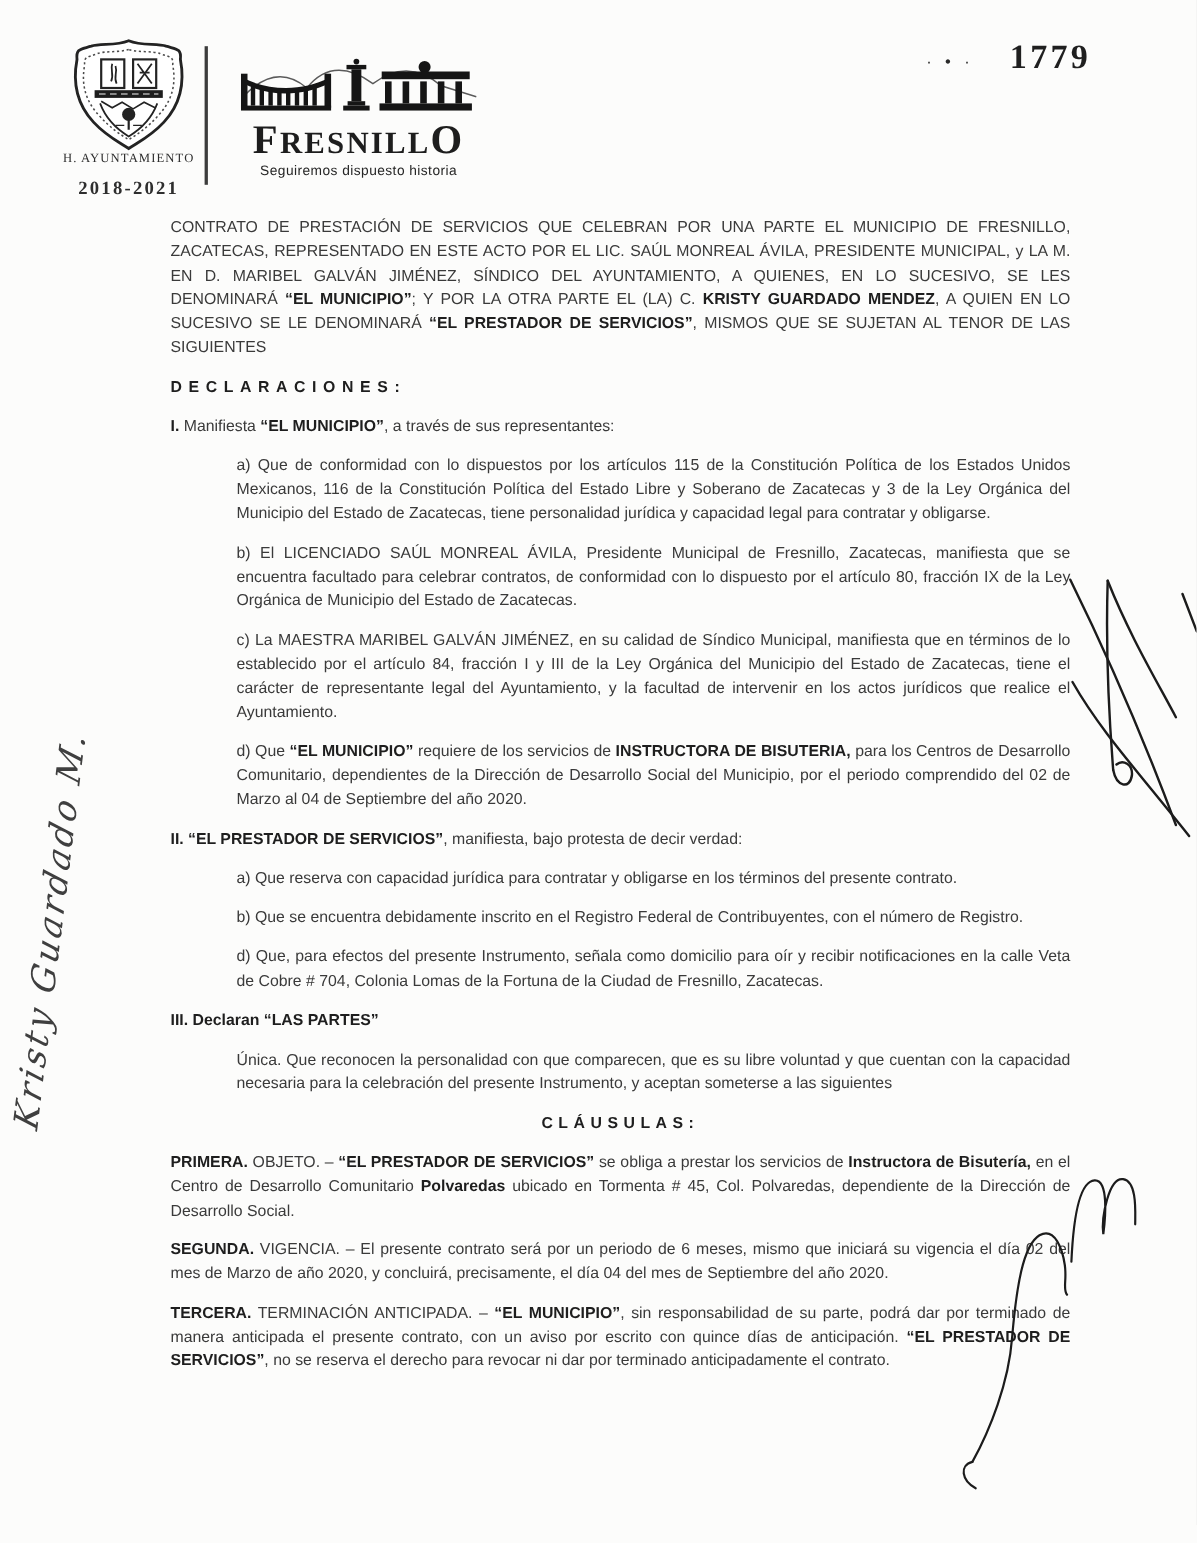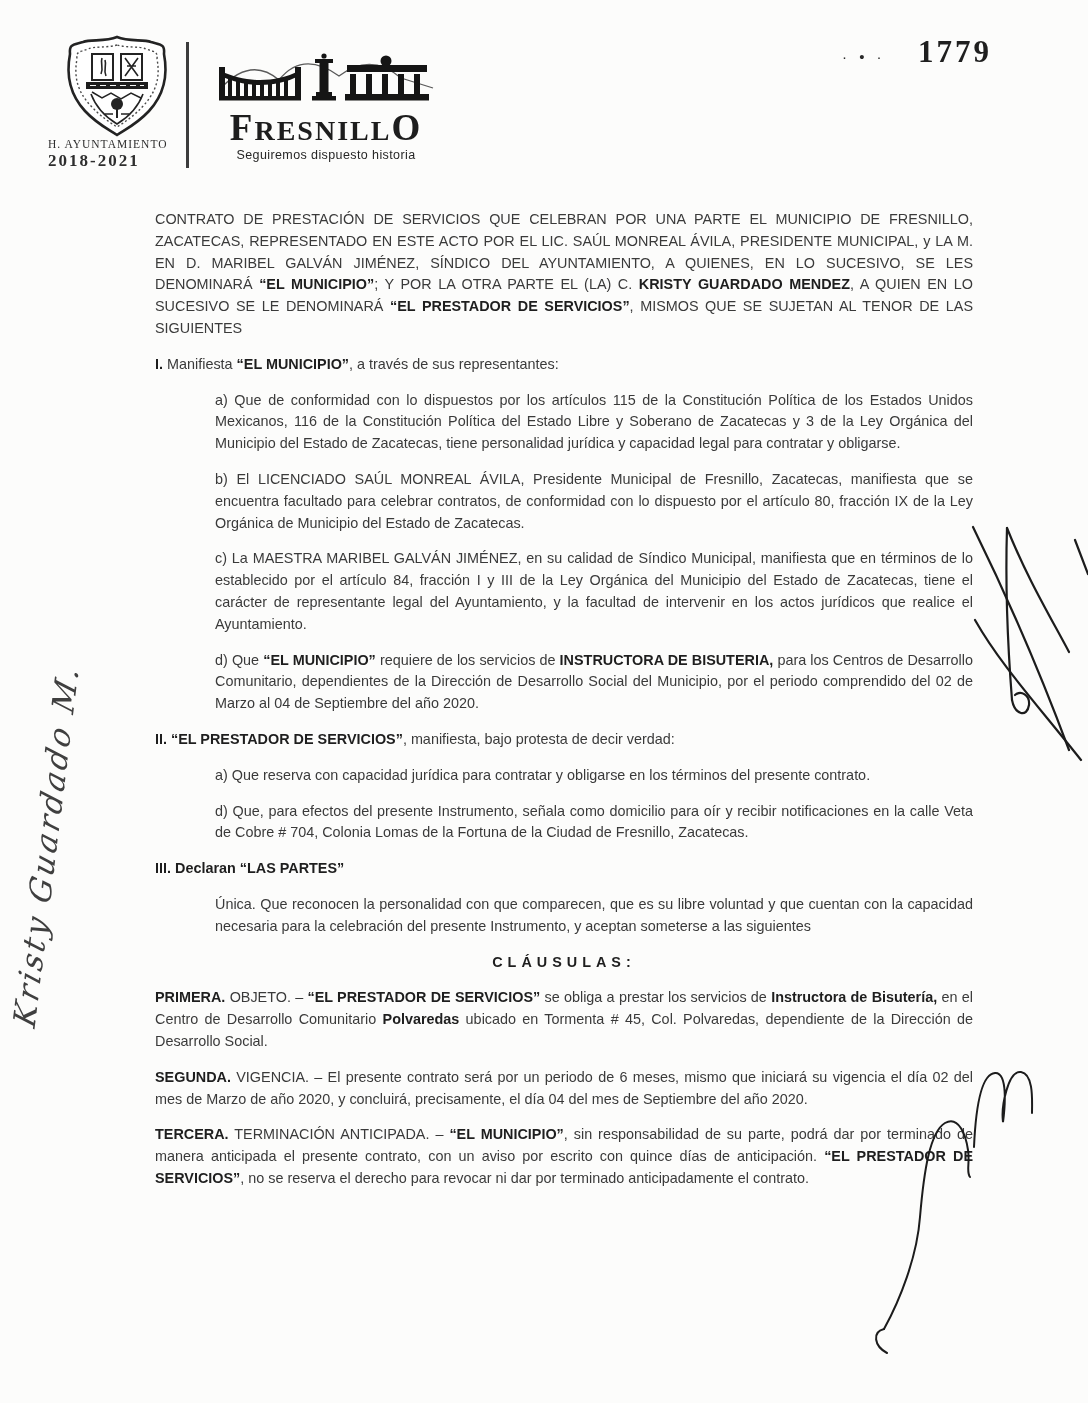--- a/index.html
+++ b/index.html
@@ -1,36 +1,36 @@
 <!DOCTYPE html>
 <html><head>
 <meta charset="utf-8">
 <style>
   html,body{margin:0;padding:0;background:#e8e8e8;}
   .page{position:relative;width:1088px;height:1403px;background:#fcfcfb;margin:0 auto;
         font-family:"Liberation Sans",sans-serif;color:#3a3a3a;overflow:hidden;}
   
   .crest{position:absolute;left:60px;top:34px;width:114px;height:104px;}
-  .crest-caption{position:absolute;left:48px;top:138px;width:138px;text-align:left;
+  .crest-caption{position:absolute;left:48px;top:138px;width:138px;text-align:center;
         font-family:"Liberation Serif",serif;color:#2e2e2e;}
   .crest-caption .l1{font-size:11.5px;letter-spacing:1px;display:block;}
-  .crest-caption .l2{font-size:17px;font-weight:bold;letter-spacing:2px;display:block;margin-top:1px;}
+  .crest-caption .l2{font-size:17px;font-weight:bold;letter-spacing:2px;display:block;margin-top:11px;}
   .divider{position:absolute;left:186px;top:42px;width:2.5px;height:126px;background:#3c3c3c;}
   .logo{position:absolute;left:216px;top:46px;width:220px;text-align:center;color:#1d1d1d;}
   .logo-mark{display:block;margin:0 auto;}
   .logo-word{font-family:"Liberation Serif",serif;font-weight:700;line-height:1;display:block;margin-top:7px;letter-spacing:2px;}
   .logo-big{font-size:37px;}
   .logo-small{font-size:28px;}
   .logo-tagline{display:block;font-size:12.5px;color:#262626;margin-top:2px;letter-spacing:0.4px;}
   .stamp-marks{position:absolute;left:842px;top:48px;font-size:15px;color:#2a2a2a;letter-spacing:4px;}
   .folio{position:absolute;right:96px;top:34px;font-family:Liberation Serif, serif;
         font-weight:bold;font-size:31px;letter-spacing:3px;color:#1f1f1f;}
   
   .doc-text{position:absolute;left:155px;top:197px;width:818px;font-size:14.4px;line-height:21.8px;}
-  .doc-text p{margin:12px 0 14px;}
+  .doc-text p{margin:0 0 14px;}
   .doc-text b{color:#1e1e1e;}
   .indent{margin-left:60px !important;}
   .justify{text-align:justify;}
   .tracked{letter-spacing:6px;font-weight:bold;color:#1e1e1e;}
   .center{text-align:center;letter-spacing:5px;font-weight:normal;color:#1e1e1e;}
   
   .handwriting{position:absolute;left:46px;top:845px;transform:translate(-50%,-50%) rotate(-83deg) skewX(-10deg);
         font-family:"DejaVu Serif",serif;font-style:italic;font-size:31px;color:#3f3f3f;
         letter-spacing:3px;white-space:nowrap;}
   
@@ -99,27 +99,29 @@
     </svg>
     <span class="logo-word"><span class="logo-big">F</span><span class="logo-small">RESNILL</span><span class="logo-big">O</span></span>
     <span class="logo-tagline">Seguiremos dispuesto historia</span>
   </div>
 
   <span class="stamp-marks">· • ·</span>
   <div class="folio">1779</div>
 
   <div class="doc-text">
       <p class="justify"><span>CONTRATO DE PRESTACIÓN DE SERVICIOS QUE CELEBRAN POR UNA PARTE EL MUNICIPIO DE FRESNILLO, ZACATECAS, REPRESENTADO EN ESTE ACTO POR EL LIC. SAÚL MONREAL ÁVILA, PRESIDENTE MUNICIPAL, y LA M. EN D. MARIBEL GALVÁN JIMÉNEZ, SÍNDICO DEL AYUNTAMIENTO, A QUIENES, EN LO SUCESIVO, SE LES DENOMINARÁ </span><b>“EL MUNICIPIO”</b><span>; Y POR LA OTRA PARTE EL (LA) C. </span><b>KRISTY GUARDADO MENDEZ</b><span>, A QUIEN EN LO SUCESIVO SE LE DENOMINARÁ </span><b>“EL PRESTADOR DE SERVICIOS”</b><span>, MISMOS QUE SE SUJETAN AL TENOR DE LAS SIGUIENTES</span></p>
+      <p class="tracked"><b>DECLARACIONES:</b></p>
       <p><b>I.</b><span> Manifiesta </span><b>“EL MUNICIPIO”</b><span>, a través de sus representantes:</span></p>
       <p class="indent justify"><span>a) Que de conformidad con lo dispuestos por los artículos 115 de la Constitución Política de los Estados Unidos Mexicanos, 116 de la Constitución Política del Estado Libre y Soberano de Zacatecas y 3 de la Ley Orgánica del Municipio del Estado de Zacatecas, tiene personalidad jurídica y capacidad legal para contratar y obligarse.</span></p>
       <p class="indent justify"><span>b) El LICENCIADO SAÚL MONREAL ÁVILA, Presidente Municipal de Fresnillo, Zacatecas, manifiesta que se encuentra facultado para celebrar contratos, de conformidad con lo dispuesto por el artículo 80, fracción IX de la Ley Orgánica de Municipio del Estado de Zacatecas.</span></p>
       <p class="indent justify"><span>c) La MAESTRA MARIBEL GALVÁN JIMÉNEZ, en su calidad de Síndico Municipal, manifiesta que en términos de lo establecido por el artículo 84, fracción I y III de la Ley Orgánica del Municipio del Estado de Zacatecas, tiene el carácter de representante legal del Ayuntamiento, y la facultad de intervenir en los actos jurídicos que realice el Ayuntamiento.</span></p>
       <p class="indent justify"><span>d) Que </span><b>“EL MUNICIPIO”</b><span> requiere de los servicios de </span><b>INSTRUCTORA DE BISUTERIA,</b><span> para los Centros de Desarrollo Comunitario, dependientes de la Dirección de Desarrollo Social del Municipio, por el periodo comprendido del 02 de Marzo al 04 de Septiembre del año 2020.</span></p>
       <p><b>II. “EL PRESTADOR DE SERVICIOS”</b><span>, manifiesta, bajo protesta de decir verdad:</span></p>
       <p class="indent"><span>a) Que reserva con capacidad jurídica para contratar y obligarse en los términos del presente contrato.</span></p>
+      <p class="indent"><span>b) Que se encuentra debidamente inscrito en el Registro Federal de Contribuyentes, con el número de Registro.</span></p>
       <p class="indent justify"><span>d) Que, para efectos del presente Instrumento, señala como domicilio para oír y recibir notificaciones en la calle Veta de Cobre # 704, Colonia Lomas de la Fortuna de la Ciudad de Fresnillo, Zacatecas.</span></p>
       <p><b>III. Declaran “LAS PARTES”</b></p>
       <p class="indent justify"><span>Única. Que reconocen la personalidad con que comparecen, que es su libre voluntad y que cuentan con la capacidad necesaria para la celebración del presente Instrumento, y aceptan someterse a las siguientes</span></p>
       <p class="center"><b>CLÁUSULAS:</b></p>
       <p class="justify"><b>PRIMERA.</b><span> OBJETO. – </span><b>“EL PRESTADOR DE SERVICIOS”</b><span> se obliga a prestar los servicios de </span><b>Instructora de Bisutería,</b><span> en el Centro de Desarrollo Comunitario </span><b>Polvaredas</b><span> ubicado en Tormenta # 45, Col. Polvaredas, dependiente de la Dirección de Desarrollo Social.</span></p>
       <p class="justify"><b>SEGUNDA.</b><span> VIGENCIA. – El presente contrato será por un periodo de 6 meses, mismo que iniciará su vigencia el día 02 del mes de Marzo de año 2020, y concluirá, precisamente, el día 04 del mes de Septiembre del año 2020.</span></p>
       <p class="justify"><b>TERCERA.</b><span> TERMINACIÓN ANTICIPADA. – </span><b>“EL MUNICIPIO”</b><span>, sin responsabilidad de su parte, podrá dar por terminado de manera anticipada el presente contrato, con un aviso por escrito con quince días de anticipación. </span><b>“EL PRESTADOR DE SERVICIOS”</b><span>, no se reserva el derecho para revocar ni dar por terminado anticipadamente el contrato.</span></p>
     </div>
 
   <div class="handwriting">Kristy Guardado M.</div>

